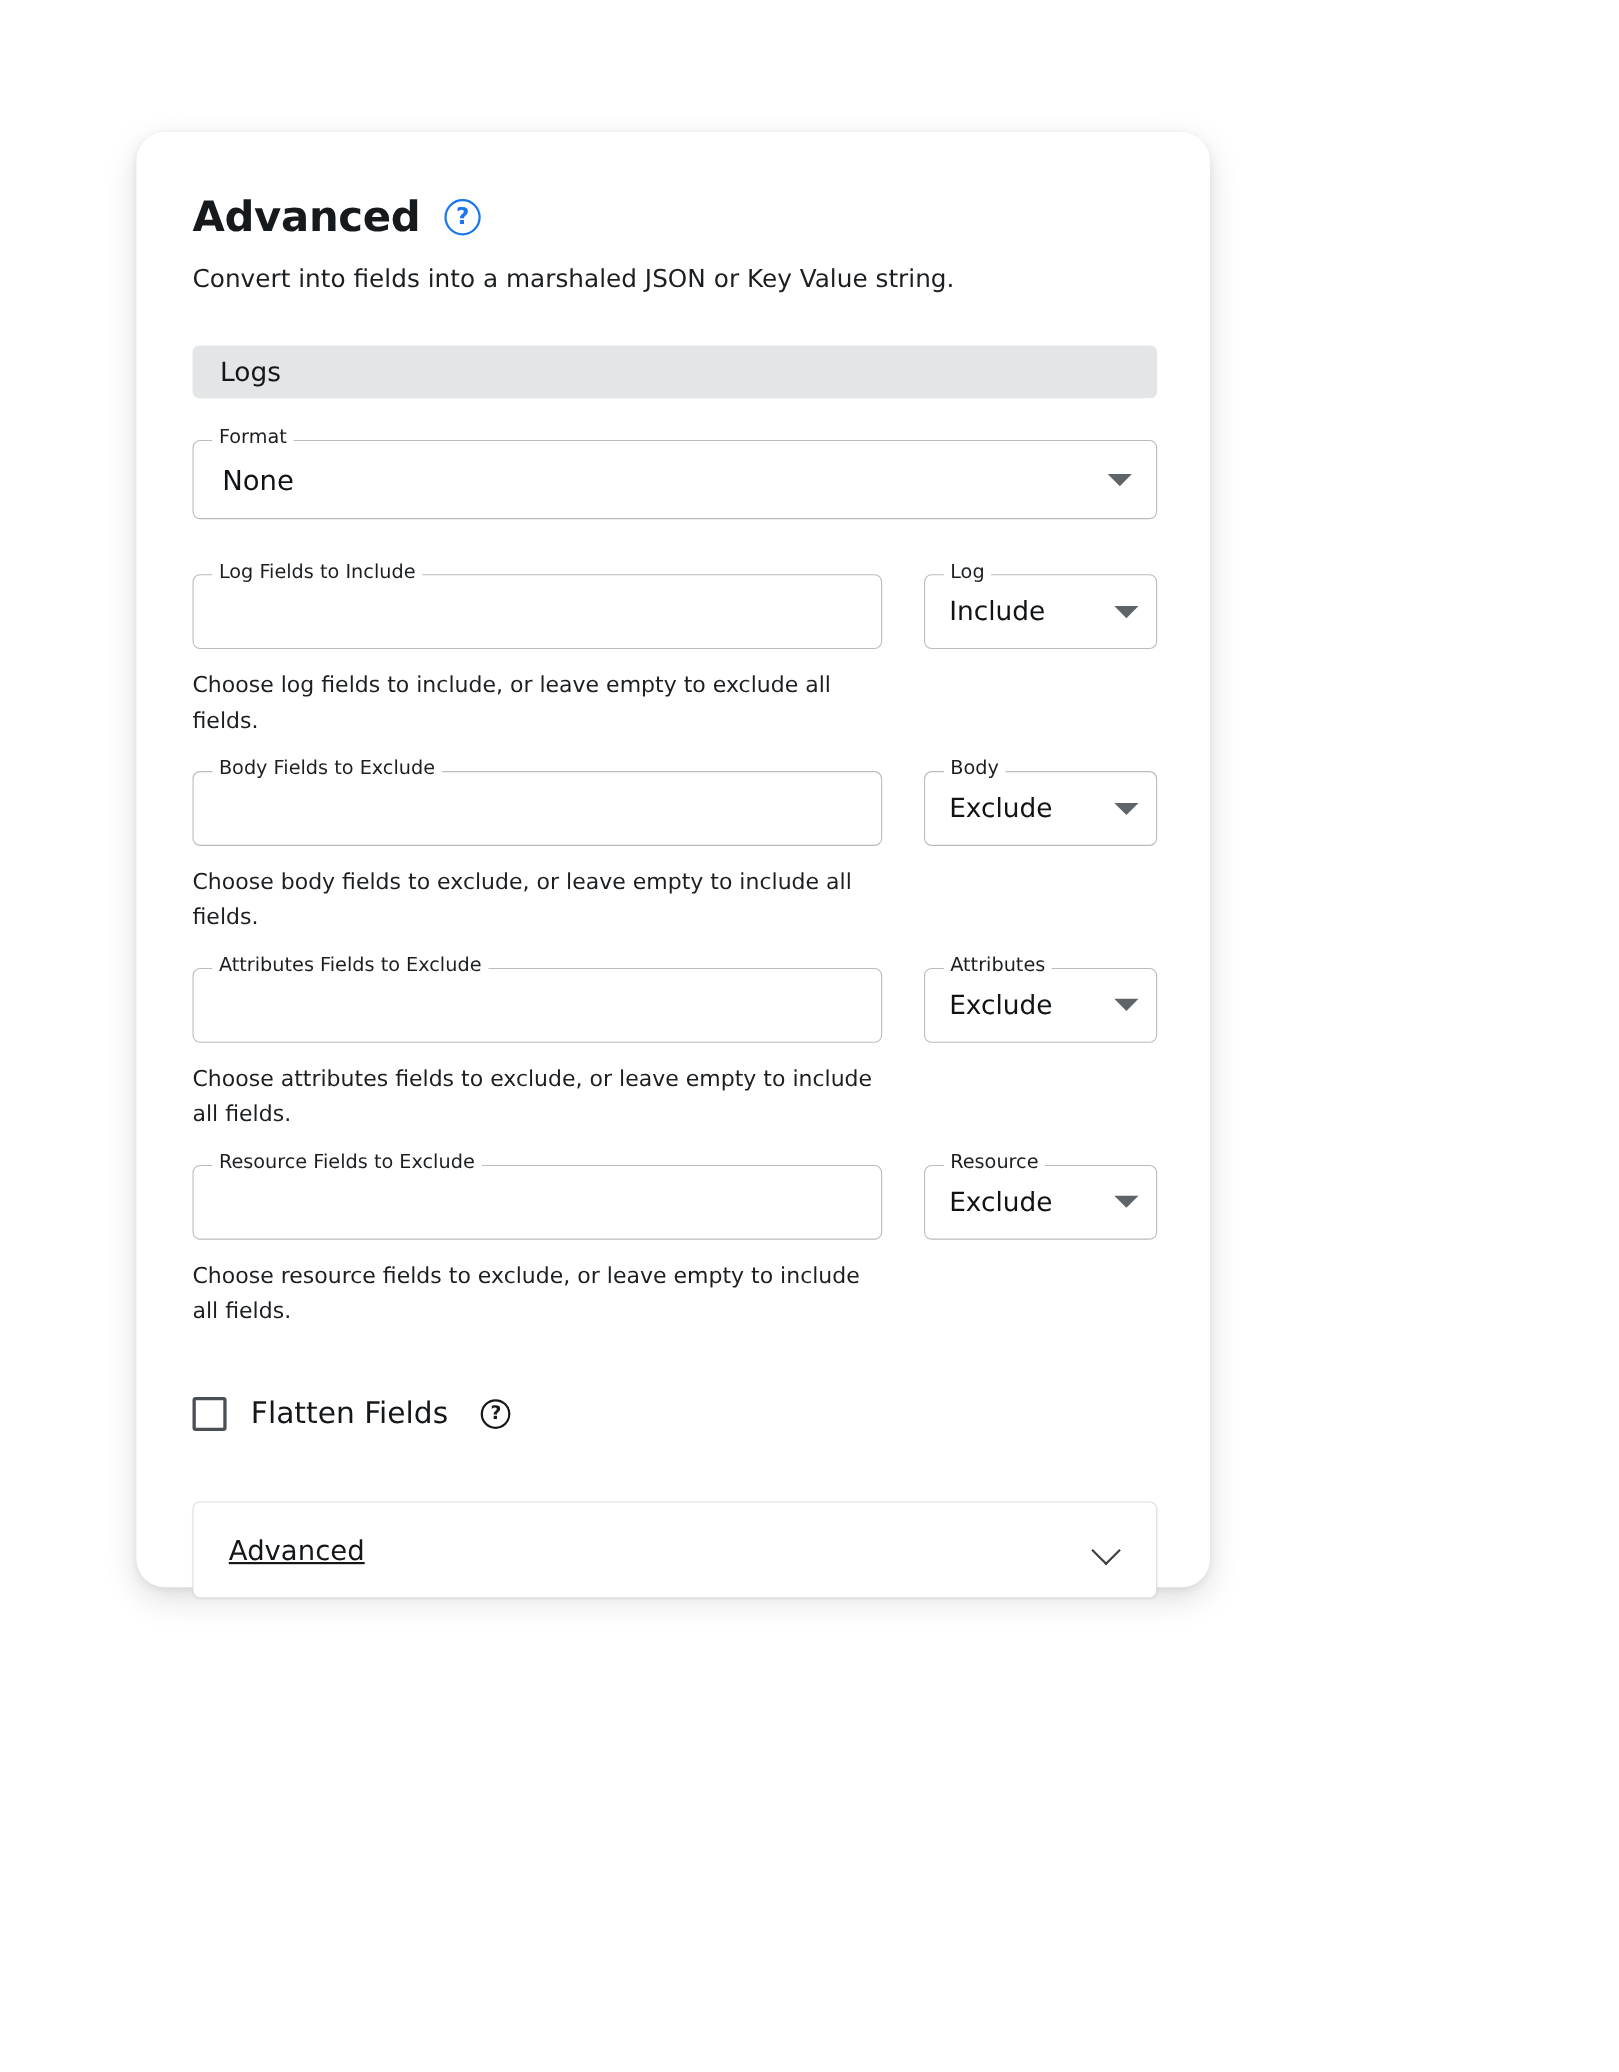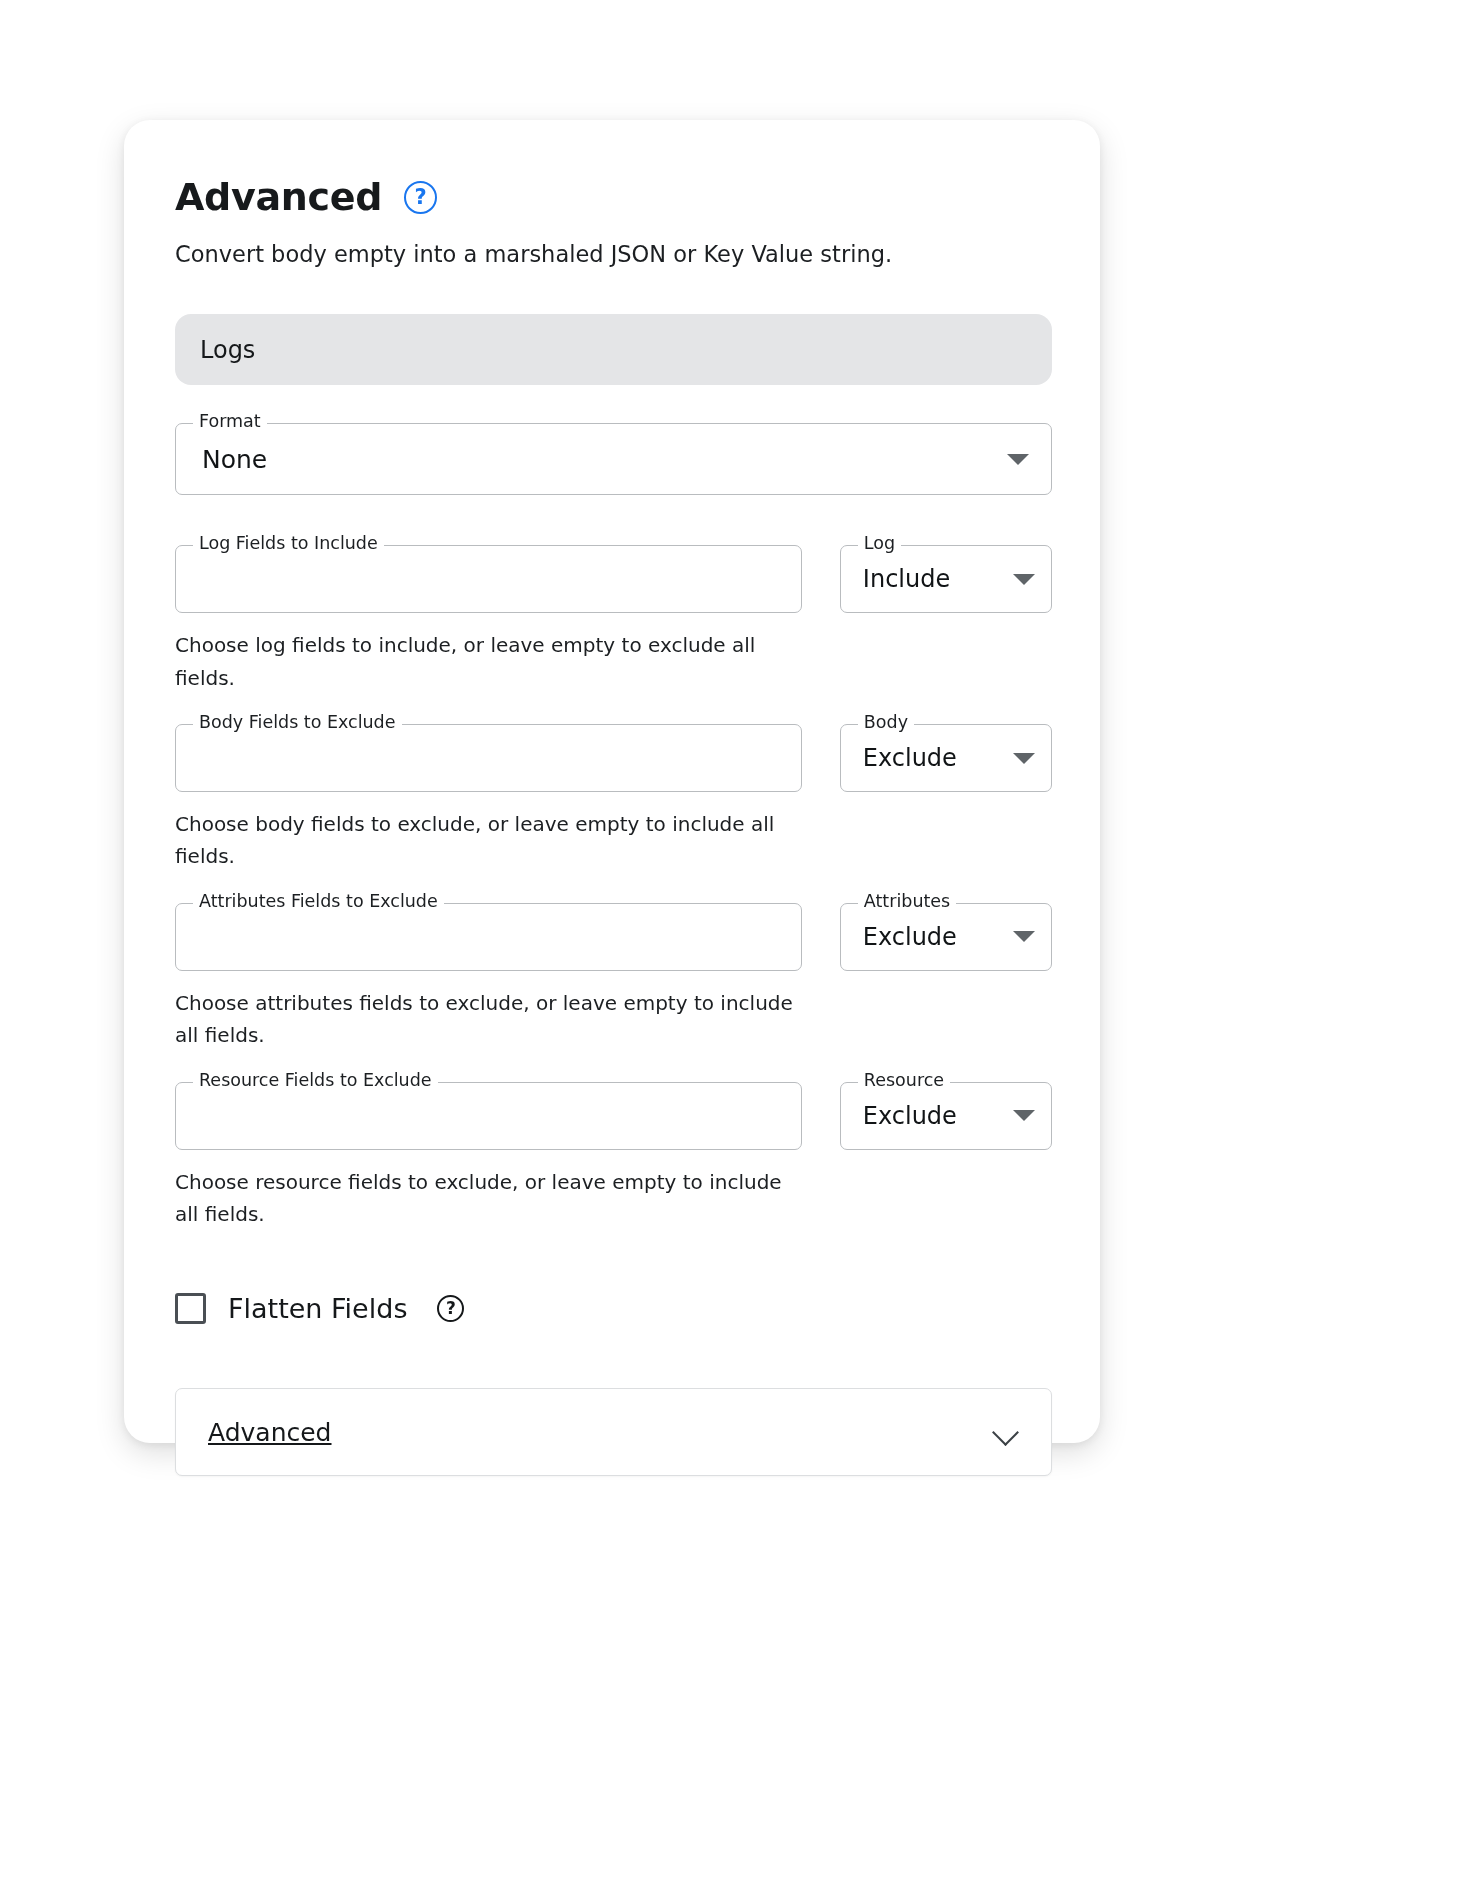--- a/index.html
+++ b/index.html
@@ -67,23 +67,23 @@
   .subtitle {
     margin-top: 18px;
     font-size: 22.5px;
     color: #1c1f22;
     line-height: 1.3;
   }
 
   
   .section-bar {
     margin-top: 45px;
-    height: 71px;
+    height: 48px;
     background: #e4e5e7;
-    border-radius: 16px;
+    border-radius: 6px;
     display: flex;
     align-items: center;
     padding: 0 25px;
   }
   .section-bar-label {
     font-size: 24px;
     color: #15181a;
     font-weight: 400;
   }
 
@@ -259,21 +259,21 @@
 <body>
 
 <div class="card">
   <div class="card-inner">
 
     <div class="title-row">
       <div class="page-title">Advanced</div>
       <div class="help-circle">?</div>
     </div>
 
-    <div class="subtitle">Convert body empty into a marshaled JSON or Key Value string.</div>
+    <div class="subtitle">Convert into fields into a marshaled JSON or Key Value string.</div>
 
     <div class="section-bar">
       <span class="section-bar-label">Logs</span>
     </div>
 
     <div class="field format-field">
       <span class="field-legend">Format</span>
       <span class="field-value">None</span>
       <span class="select-caret"></span>
     </div>

